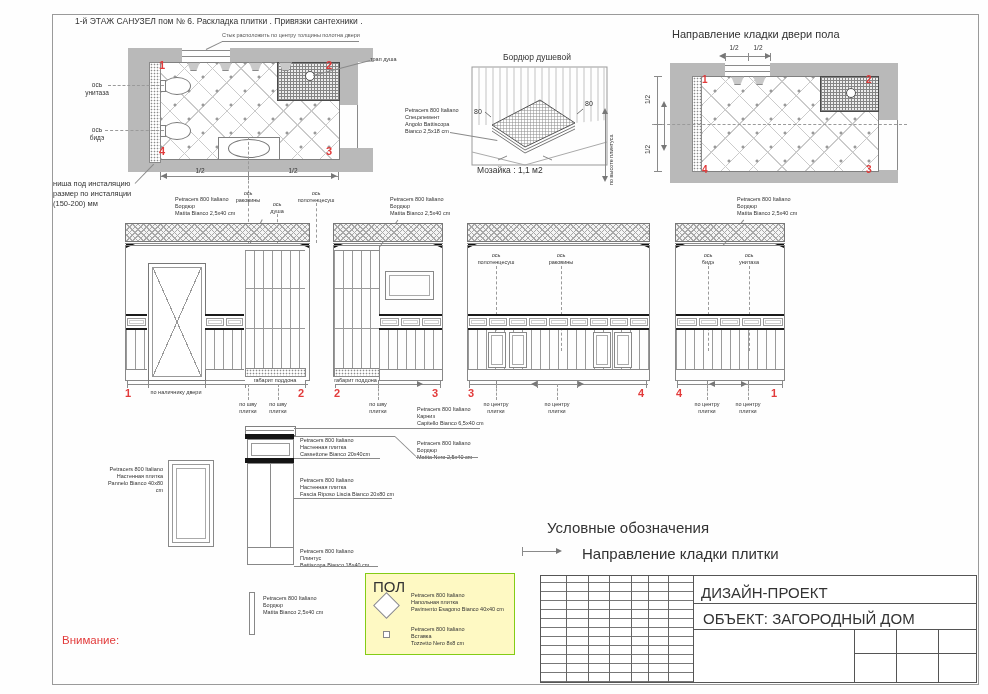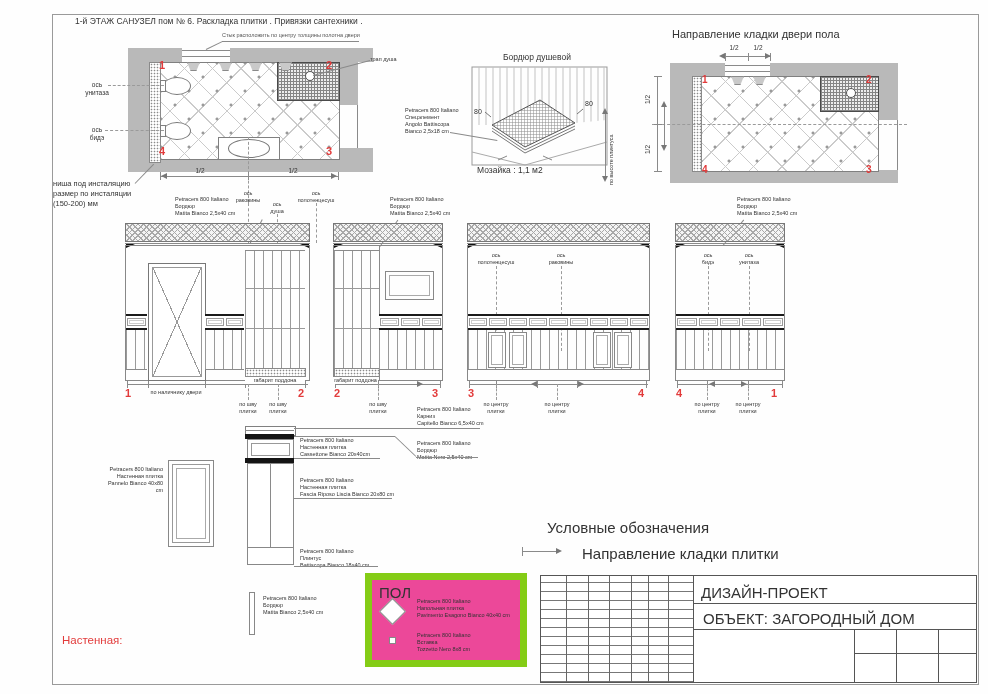--- a/index.html
+++ b/index.html
@@ -430,21 +430,21 @@
   <div class="abs t5 pre" style="left:300px;top:548px">Petracers 800 Italiano
 Плинтус
 Battiscopa Bianco 18x40 cm</div>
   <div class="abs hl" style="left:294px;top:566px;width:84px"></div>
 
   <div class="abs" style="left:249px;top:592px;width:4px;height:41px;border:1px solid #888;background:#fff"></div>
   <div class="abs t5 pre" style="left:263px;top:595px">Petracers 800 Italiano
 Бордюр
 Matita Bianco 2,5x40 cm</div>
 
-  <div class="abs" style="left:365px;top:573px;width:148px;height:80px;border:7px solid #84cc16;background:#ec4899">
+  <div class="abs" style="left:365px;top:573px;width:148px;height:80px;border:1px solid #84cc16;background:#fef9c3">
     <div class="abs t9" style="left:7px;top:4px">ПОЛ</div>
     <div class="abs" style="left:11px;top:22px;width:17px;height:17px;border:1px solid #888;transform:rotate(45deg);background:#fff"></div>
     <div class="abs t5 pre" style="left:45px;top:18px">Petracers 800 Italiano
 Напольная плитка
 Pavimento Esagono Bianco 40x40 cm</div>
     <div class="abs" style="left:17px;top:57px;width:5px;height:5px;border:1px solid #888;background:#fff"></div>
     <div class="abs t5 pre" style="left:45px;top:52px">Petracers 800 Italiano
 Вставка
 Tozzetto Nero 8x8 cm</div>
   </div>
@@ -466,14 +466,14 @@
     <div class="abs hl" style="left:152px;top:27px;width:283px;background:#555"></div>
     <div class="abs hl" style="left:152px;top:53px;width:283px;background:#555"></div>
     <div class="abs t9" style="left:160px;top:8px">ДИЗАЙН-ПРОЕКТ</div>
     <div class="abs t9" style="left:162px;top:34px">ОБЪЕКТ: ЗАГОРОДНЫЙ ДОМ</div>
     <div class="abs vl" style="left:313px;top:53px;height:53px;background:#555"></div>
     <div class="abs vl" style="left:355px;top:53px;height:53px;background:#555"></div>
     <div class="abs vl" style="left:397px;top:53px;height:53px;background:#555"></div>
     <div class="abs hl" style="left:313px;top:77px;width:122px;background:#555"></div>
   </div>
 
-  <div class="abs red" style="left:62px;top:634px;font-size:11.5px">Настенная:</div>
+  <div class="abs red" style="left:62px;top:634px;font-size:11.5px">Внимание:</div>
 </div>
 
 </body></html>

